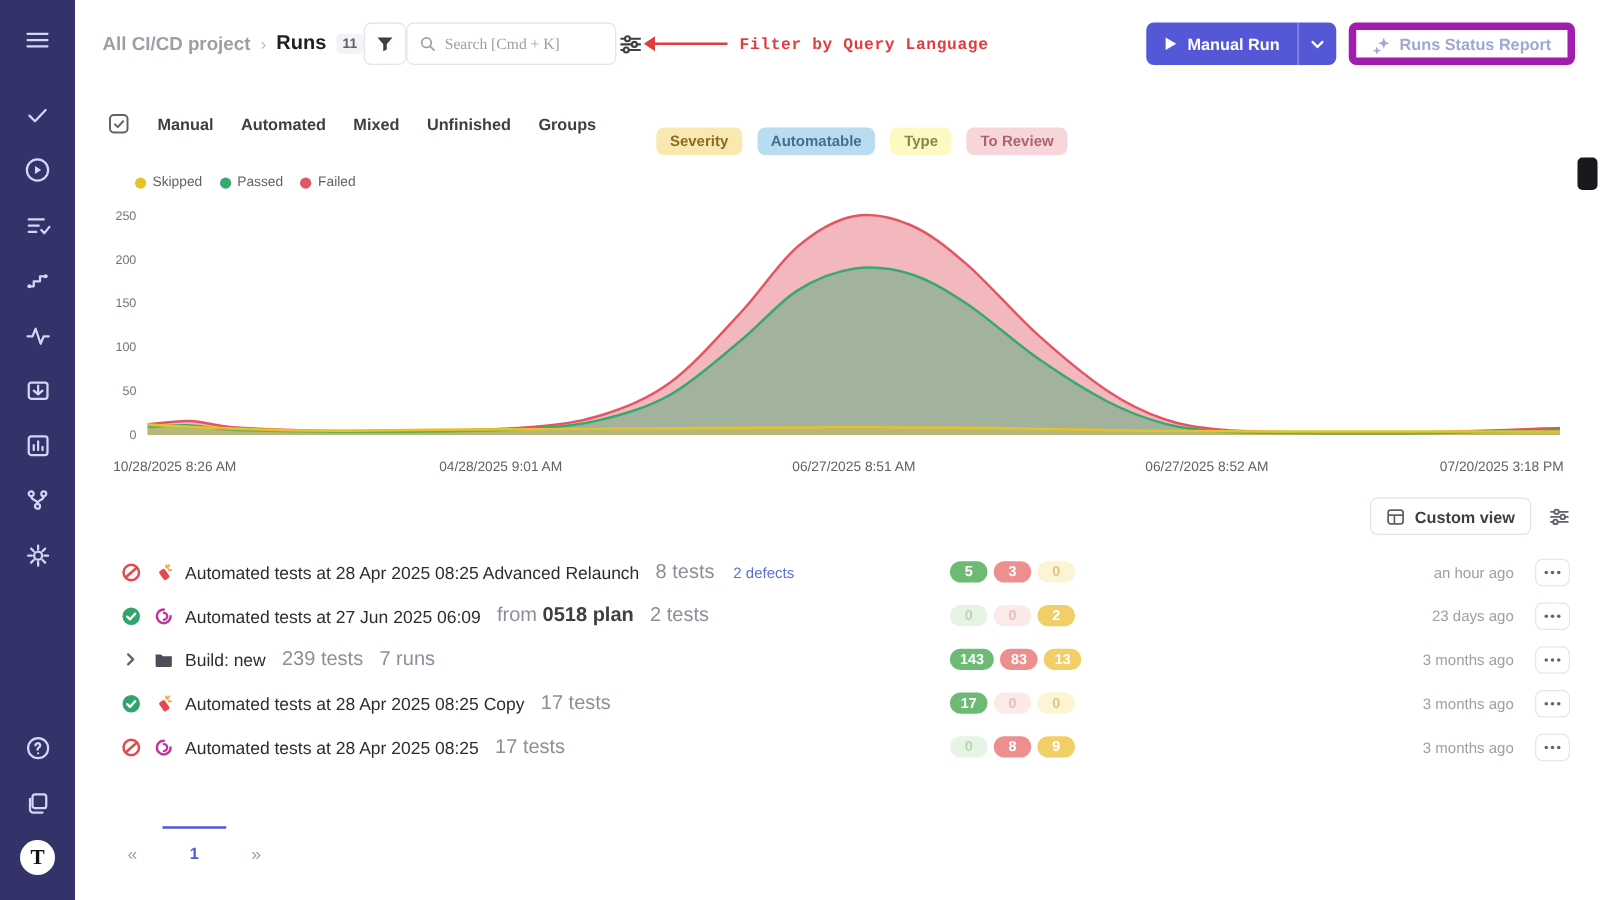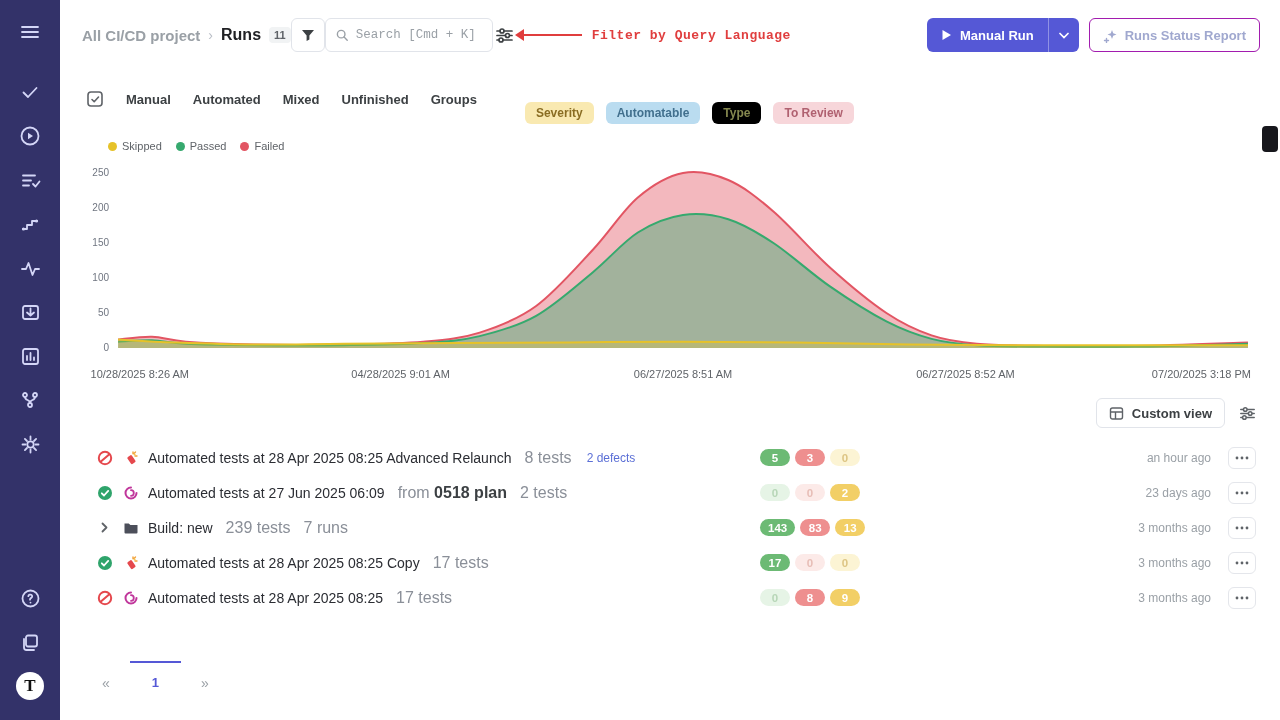--- a/index.html
+++ b/index.html
@@ -28,37 +28,37 @@
   .crumb-project { color:#9aa0a6; font-size:15px; font-weight:bold; }
   .crumb-sep { color:#b9bec6; font-size:14px; }
   .crumb-current { color:#202124; font-size:16px; font-weight:bold; }
   .count-badge { background:#f1f3f4; color:#5f6368; border-radius:4px; font-size:11px;
     padding:2px 5px; font-weight:bold; }
   .icon-btn { width:34px; height:34px; border:1px solid #e1e4ea; border-radius:6px; background:#fff;
     display:flex; align-items:center; justify-content:center; cursor:pointer; flex-shrink:0; }
   .search-box { display:flex; align-items:center; gap:8px; width:168px; height:34px;
     border:1px solid #e1e4ea; border-radius:6px; padding:0 10px; background:#fff; }
   .search-box input { border:none; outline:none; width:100%; font-size:12.5px; color:#4c1d95;
-    font-family:Liberation Mono, monospace; }
+    font-family:Liberation Serif, serif; }
   .search-box input::placeholder { color:#9aa0a6; }
   .tune-btn { background:none; border:none; cursor:pointer; display:flex; align-items:center; padding:2px; }
   .annotation { display:flex; align-items:center; margin-left:2px; color:#e03e3e; }
   .arrow-line { position:relative; width:64px; height:2.5px; background:#e03e3e; }
   .arrow-line:before { content:""; position:absolute; left:-9px; top:-5px; border:6px solid transparent;
     border-right:9px solid #e03e3e; }
   .annotation-text { margin-left:10px; font-family:"Liberation Mono", monospace; font-weight:bold;
     font-size:13px; letter-spacing:0.5px; white-space:nowrap; }
   .top-right { margin-left:auto; display:flex; align-items:center; gap:10px; }
   .split-btn { display:flex; align-items:stretch; height:34px; border-radius:6px; overflow:hidden;
     background:#5558d6; color:#fff; cursor:pointer; }
   .split-main { display:flex; align-items:center; gap:8px; padding:0 14px; font-size:13px; font-weight:bold; }
   .split-divider { width:1px; background:rgba(255,255,255,0.35); }
   .split-caret { display:flex; align-items:center; padding:0 10px; }
   .report-btn { display:flex; align-items:center; gap:7px; height:34px; padding:0 13px;
-    border:1px solid #a21caf; border-radius:6px; background:#fff; color:#a0a8cf;
+    border:6px solid #a21caf; border-radius:6px; background:#fff; color:#a0a8cf;
     font-size:13px; font-weight:bold; cursor:pointer; white-space:nowrap; }
 
   
   .tabsrow { display:flex; align-items:center; gap:22px; padding:4px 20px 14px 26px; }
   .tab { font-size:13px; color:#3c4043; font-weight:bold; cursor:pointer; white-space:nowrap; }
   .chip { font-size:12px; font-weight:bold; padding:4px 11px; border-radius:6px; cursor:pointer; white-space:nowrap;margin-top:28px; }
   .chips { display:flex; gap:12px; margin-left:26px; }
 
   
   .chart-section { position:relative; padding:0 20px 0 24px; }
@@ -257,21 +257,21 @@
           <path d="M6 9.5l2.2 2.2L12.5 7" fill="none" stroke="#5f6368" stroke-width="1.6" stroke-linecap="round" stroke-linejoin="round"></path>
         </svg>
       <span class="tab">Manual</span>
       <span class="tab">Automated</span>
       <span class="tab">Mixed</span>
       <span class="tab">Unfinished</span>
       <span class="tab">Groups</span>
       <div class="chips">
         <span class="chip" style="background: rgb(249, 233, 177); color: rgb(138, 109, 35);">Severity</span>
         <span class="chip" style="background: rgb(186, 220, 240); color: rgb(66, 112, 142);">Automatable</span>
-        <span class="chip" style="background: #000000; color: rgb(133, 136, 79); text-align: center;">Type</span>
+        <span class="chip" style="background: #fef9c3; color: rgb(133, 136, 79); text-align: center;">Type</span>
         <span class="chip" style="background: rgb(247, 214, 218); color: rgb(176, 97, 112);">To Review</span>
       </div>
     </div>
 
     <section class="chart-section">
       <div class="legend">
         <span class="legend-item">
             <span class="legend-dot" style="background: rgb(230, 194, 41);"></span>
             <span>Skipped</span>
           </span>

